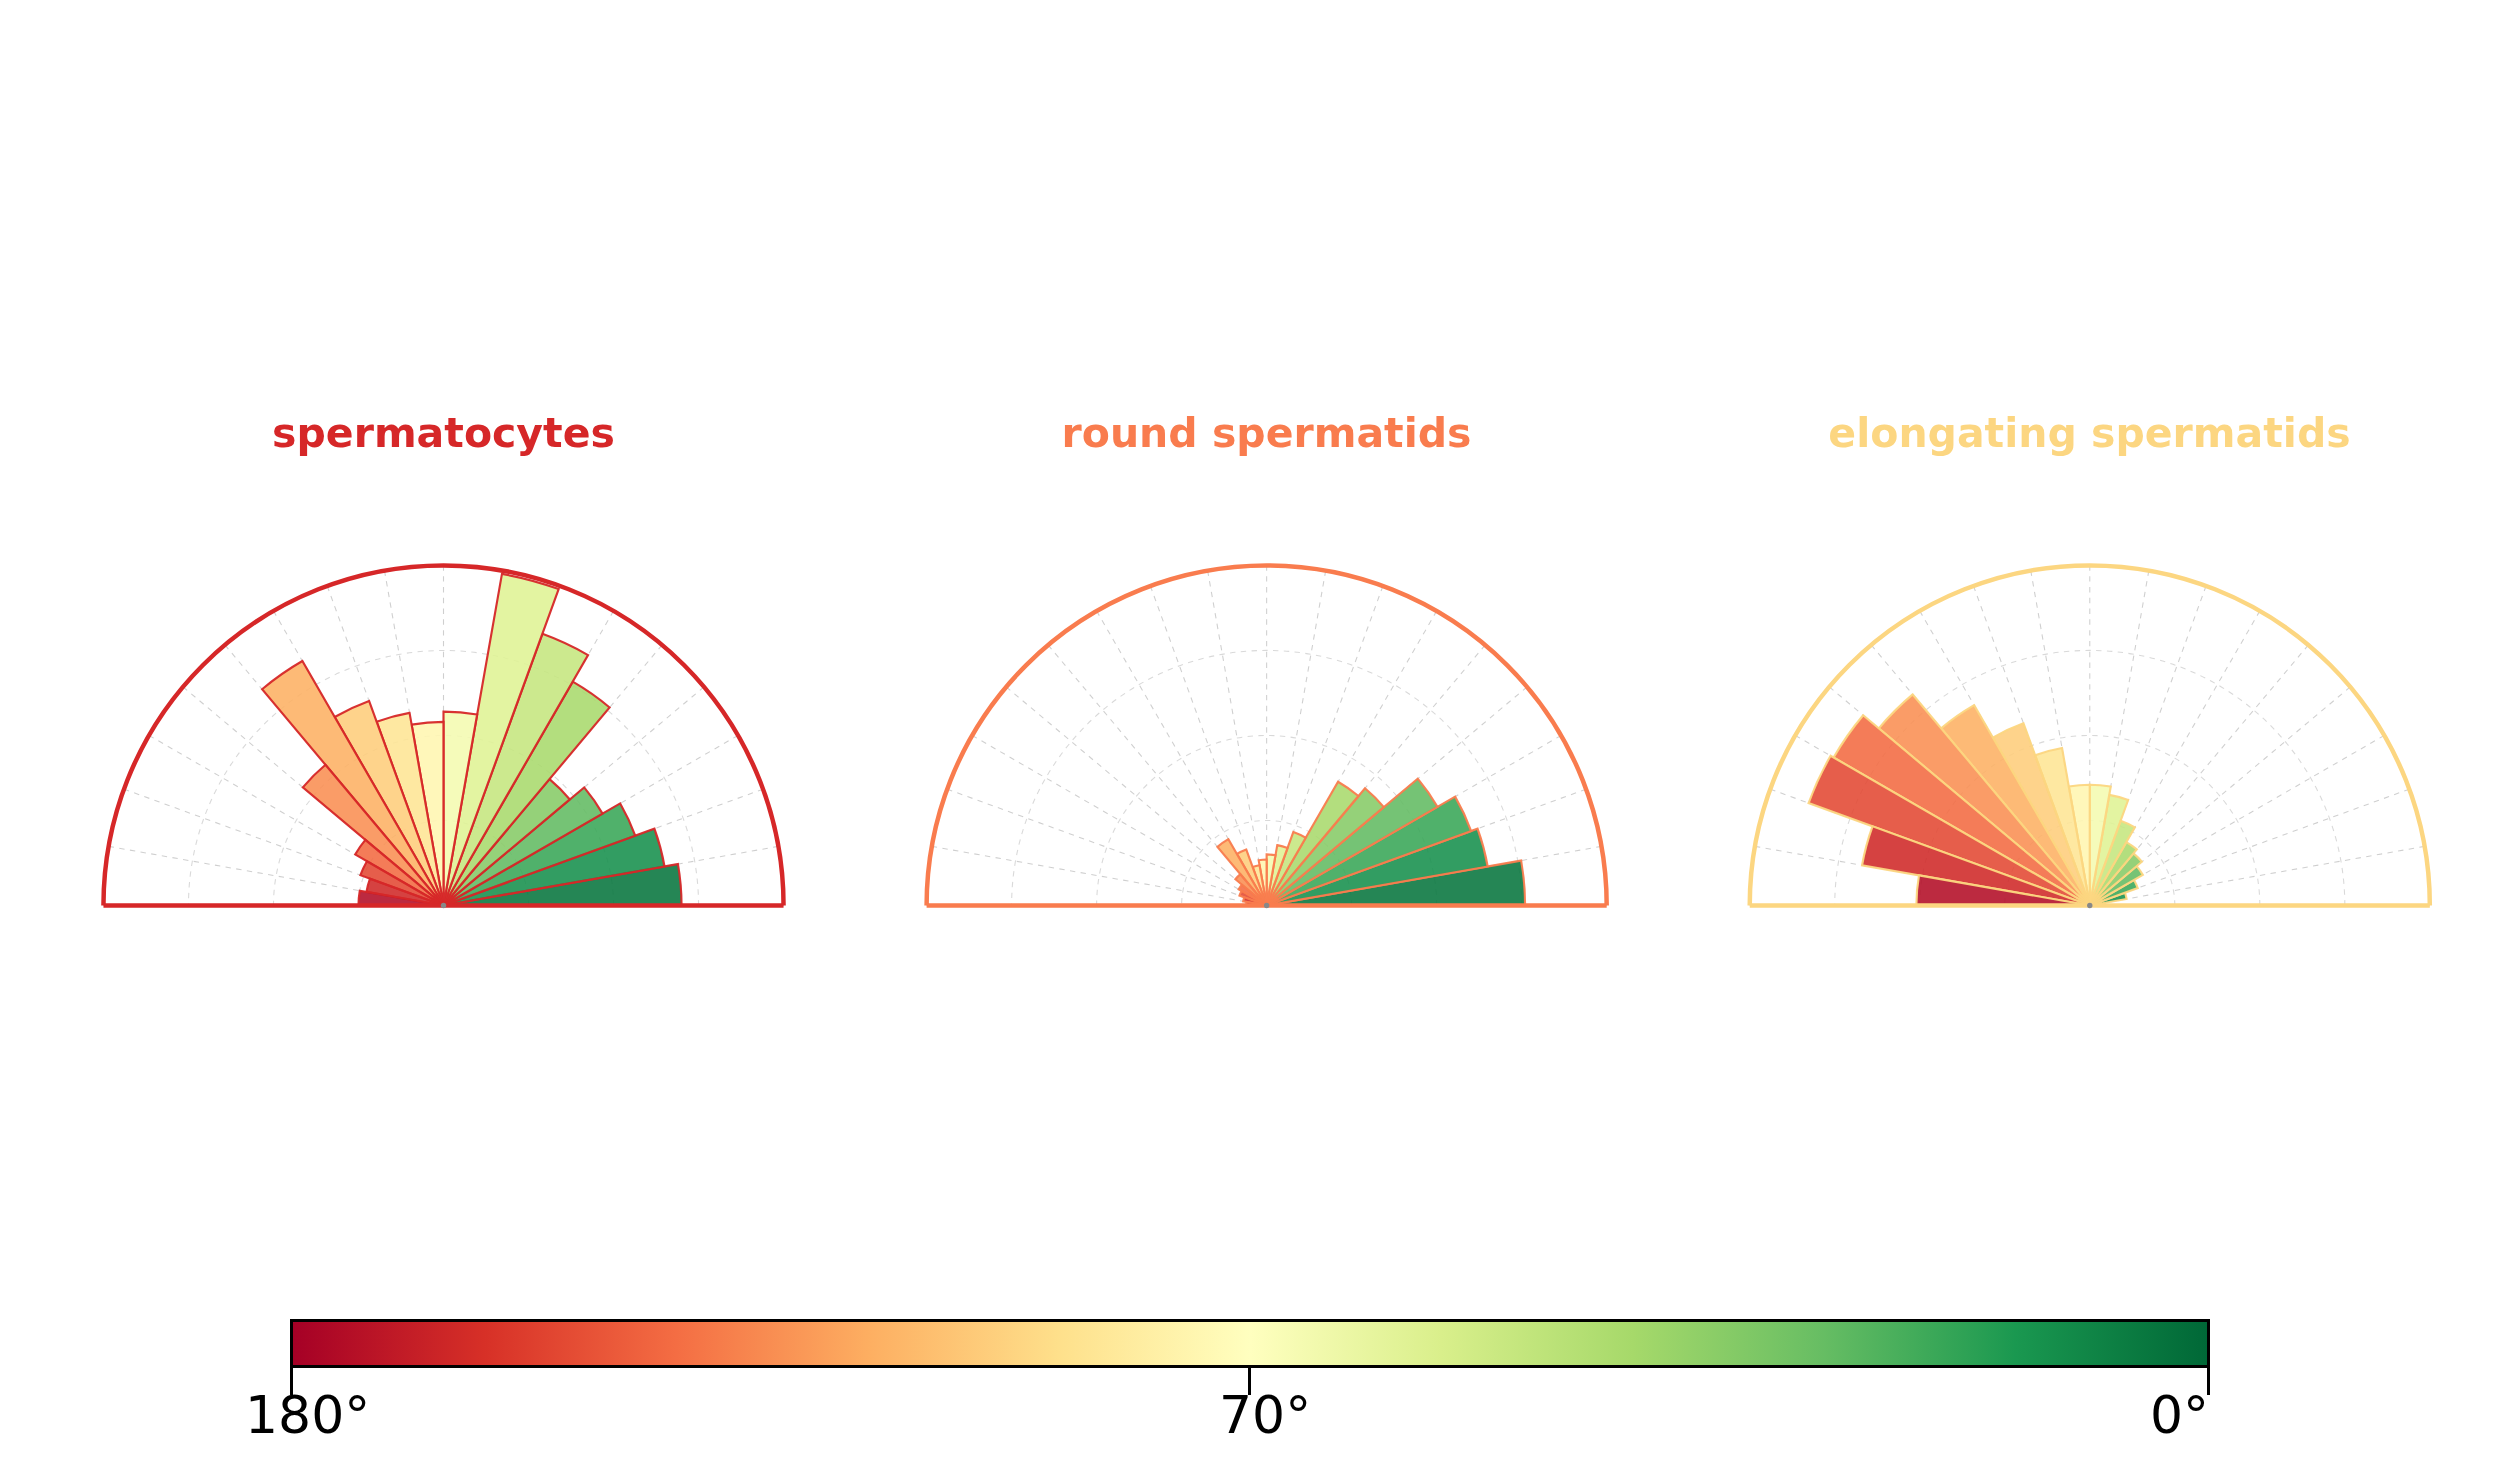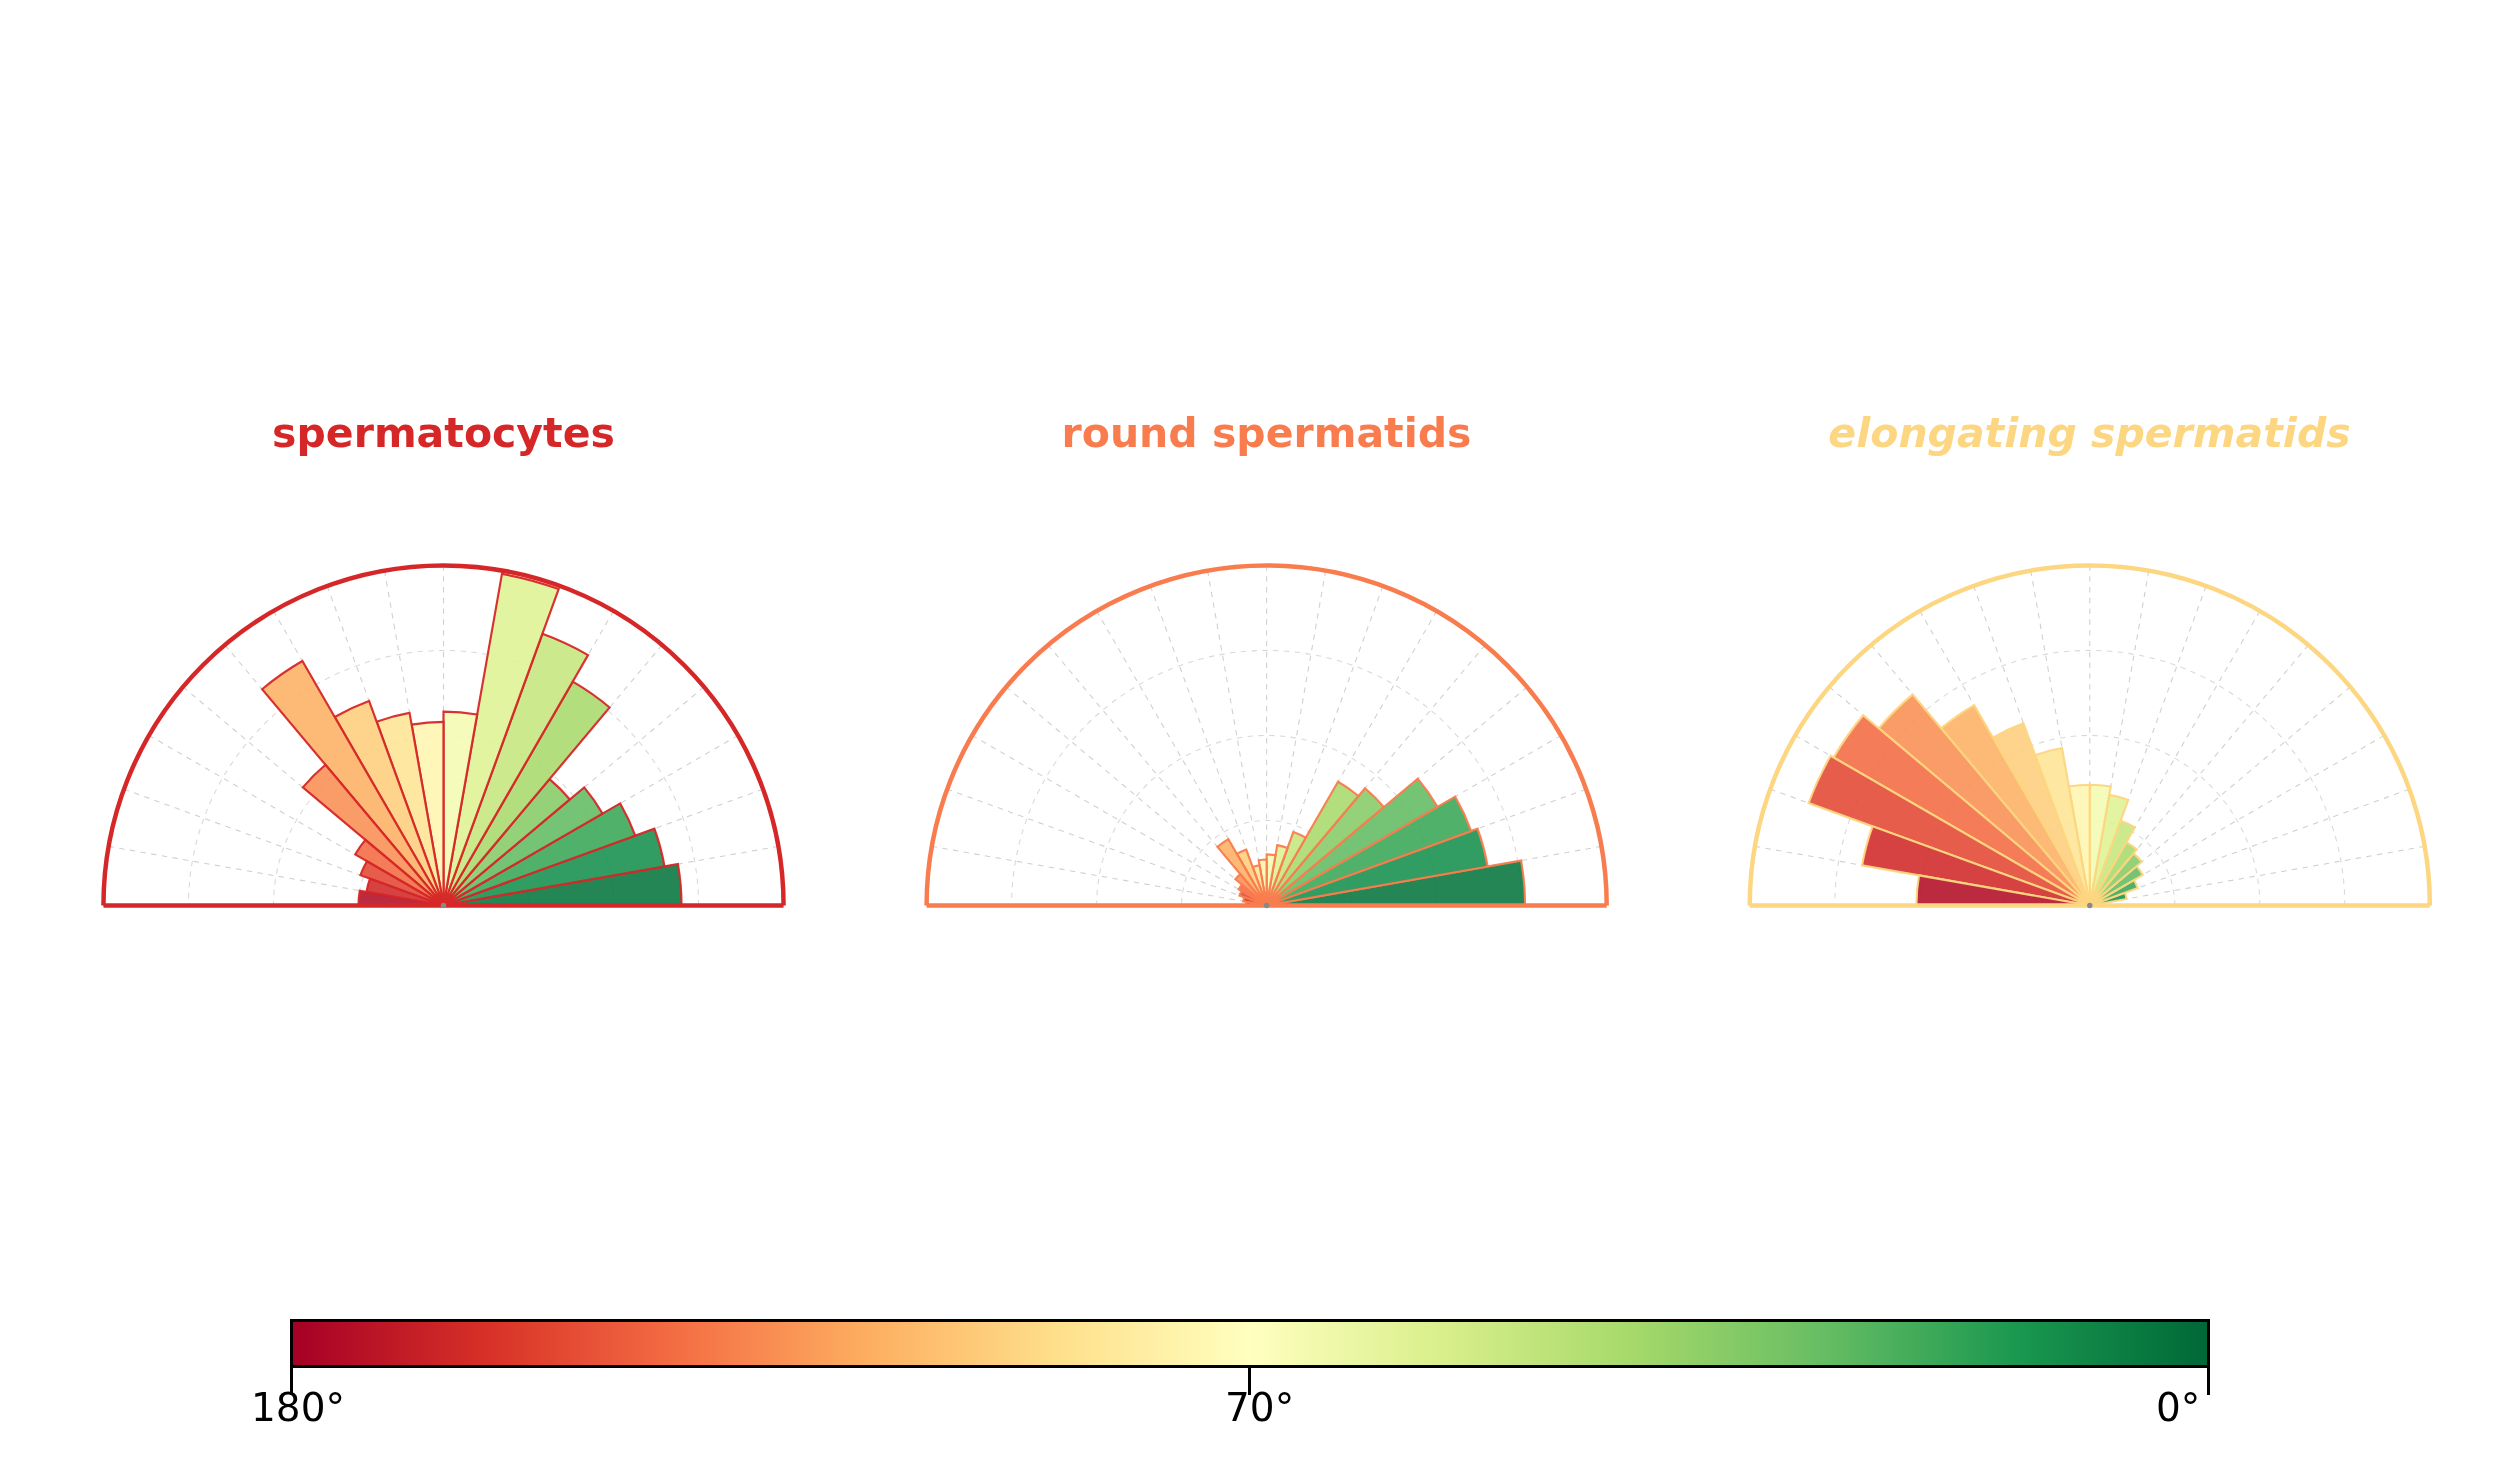--- a/index.html
+++ b/index.html
@@ -47,25 +47,24 @@
   }
   .cb-tick{
     position:absolute;
     top:49px;
     width:2.7px;height:27px;
     background:#000000;
   }
   .cb-label{
     position:absolute;
     top:1385px;
-    font-size:39px;
+    font-size:52px;
     color:#000000;
     white-space:nowrap;
     font-family:"DejaVu Sans","Liberation Sans",sans-serif;
-    margin-left:6px;
   }
 </style>
 </head>
 <body>
 
 <div id="figure">
 
 
   <div id="panels-host">
       <div class="panel" style="left: 0px; width: 2500px; pointer-events: none;">
@@ -163,21 +162,21 @@
             <path d="M 1408 962 L 1378.8431540246186 927.2522240601231 A 45.36 45.36 0 0 0 1373.2522240601231 932.8431540246186 Z" fill="rgb(249,142,82)" fill-opacity="0.88" stroke="#f97c4e" stroke-width="2.4" stroke-opacity="0.95"></path>
             <path d="M 1408 962 L 1380.4913440475975 938.9174969361563 A 35.910000000000004 35.910000000000004 0 0 0 1376.9010277501009 944.045 Z" fill="rgb(242,106,65)" fill-opacity="0.88" stroke="#f97c4e" stroke-width="2.4" stroke-opacity="0.95"></path>
             <path d="M 1408 962 L 1380.174603776406 945.935 A 32.13 32.13 0 0 0 1377.8076760941487 951.0108927949462 Z" fill="rgb(226,72,50)" fill-opacity="0.88" stroke="#f97c4e" stroke-width="2.4" stroke-opacity="0.95"></path>
             <path d="M 1408 962 L 1383.135733254005 952.9501470076028 A 26.46 26.46 0 0 0 1381.941986855297 957.405269218933 Z" fill="rgb(207,40,39)" fill-opacity="0.88" stroke="#f97c4e" stroke-width="2.4" stroke-opacity="0.95"></path>
             <path d="M 1408 962 L 1385.664560161683 958.061659330514 A 22.68 22.68 0 0 0 1385.32 962 Z" fill="rgb(179,13,38)" fill-opacity="0.88" stroke="#f97c4e" stroke-width="2.4" stroke-opacity="0.95"></path>
           </g>
           <path d="M 1030 962 L 1786 962 M 1786 962 A 378 378 0 0 0 1030 962" fill="none" stroke="#f97c4e" stroke-width="5"></path>
           <circle cx="1408" cy="962" r="3" fill="#888"></circle>
         </svg>
       </div>
-      <div class="panel" style="left: 0px; width: 2500px; pointer-events: none; font-style: italic;">
+      <div class="panel" style="left: 0px; width: 2500px; pointer-events: none;">
         <div class="panel-title" style="color: rgb(252, 214, 129); left: 1550px; width: 1079px;">elongating spermatids</div>
         <svg width="2500" height="1479" class="rose-svg" style="position: absolute; left: 0px; top: 0px;" viewBox="0 0 2779 1644">
           <g>
             <path d="M 2417.5 962 A 94.5 94.5 0 0 0 2228.5 962" fill="none" stroke="#b9b9b9" stroke-width="1.2" stroke-dasharray="6 6" opacity="0.55"></path>
             <path d="M 2512 962 A 189 189 0 0 0 2134 962" fill="none" stroke="#b9b9b9" stroke-width="1.2" stroke-dasharray="6 6" opacity="0.55"></path>
             <path d="M 2606.5 962 A 283.5 283.5 0 0 0 2039.5 962" fill="none" stroke="#b9b9b9" stroke-width="1.2" stroke-dasharray="6 6" opacity="0.55"></path>
             <line x1="2323" y1="962" x2="2701" y2="962" stroke="#b0b0b0" stroke-width="1.2" stroke-dasharray="6 6" opacity="0.6"></line>
             <line x1="2323" y1="962" x2="2695.257330638615" y2="896.3609888419003" stroke="#b0b0b0" stroke-width="1.2" stroke-dasharray="6 6" opacity="0.6"></line>
             <line x1="2323" y1="962" x2="2678.2038106570735" y2="832.7163858228972" stroke="#b0b0b0" stroke-width="1.2" stroke-dasharray="6 6" opacity="0.6"></line>
             <line x1="2323" y1="962" x2="2650.3576026305177" y2="773" stroke="#b0b0b0" stroke-width="1.2" stroke-dasharray="6 6" opacity="0.6"></line>

